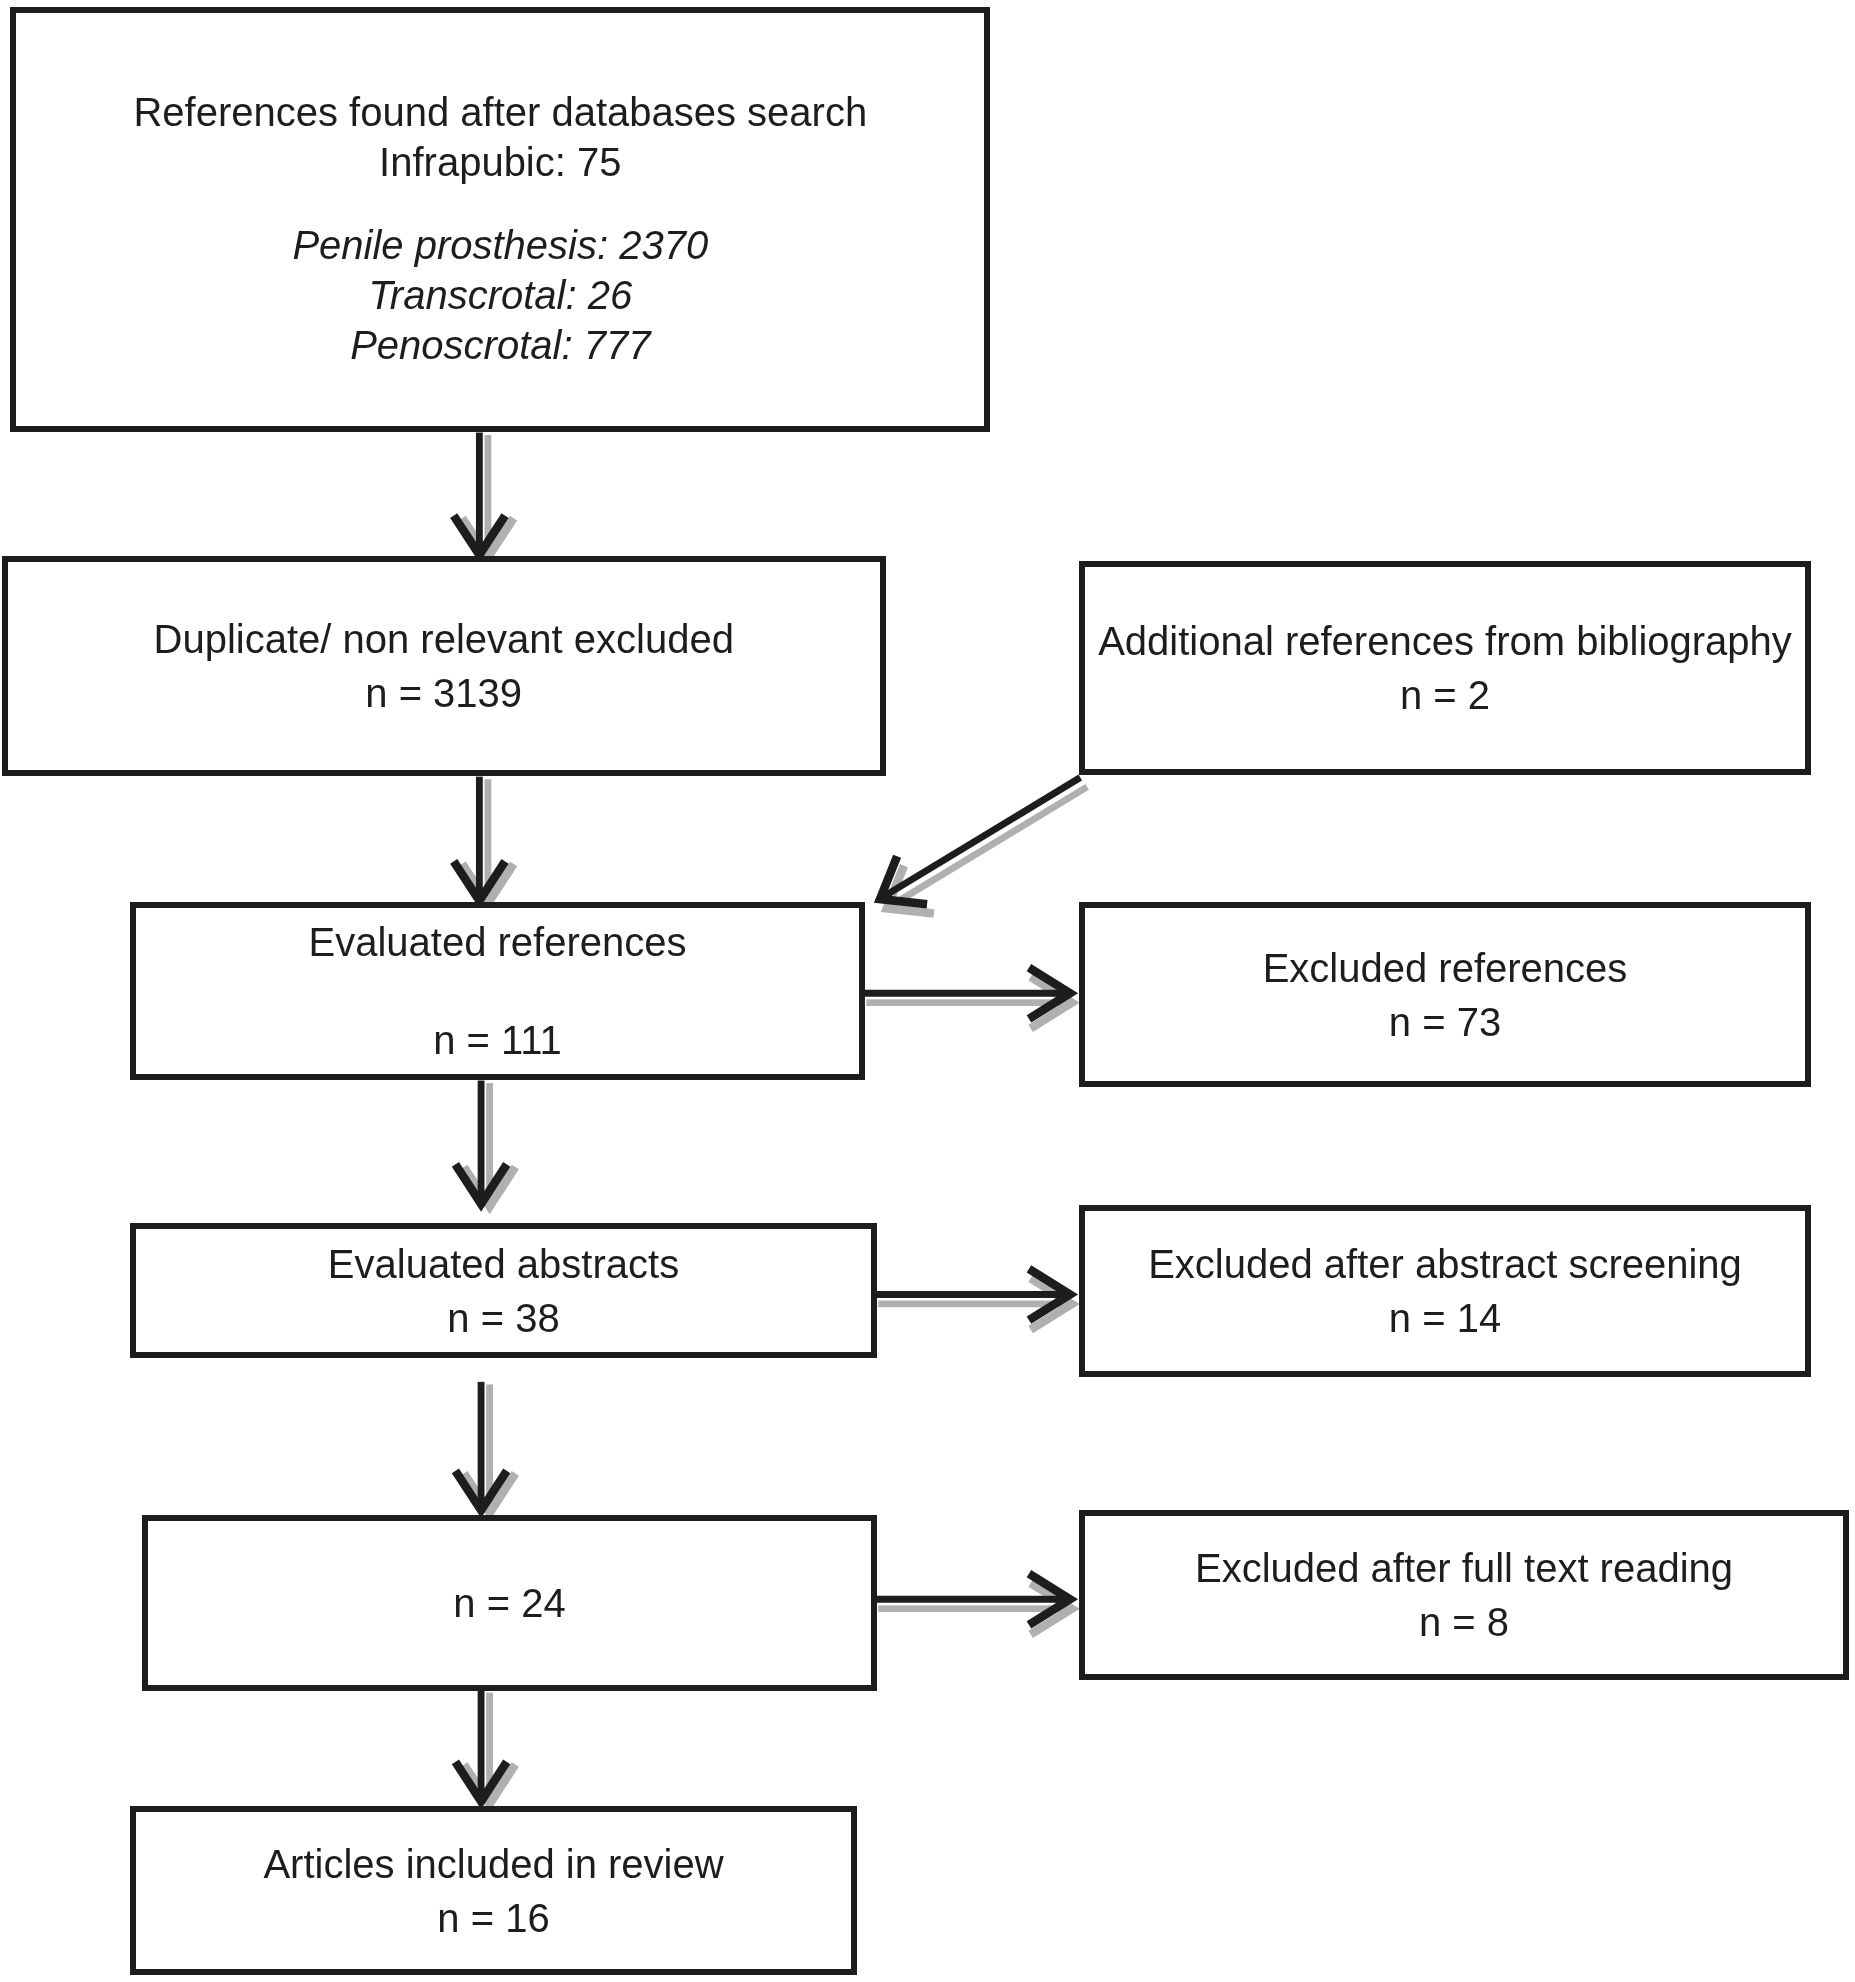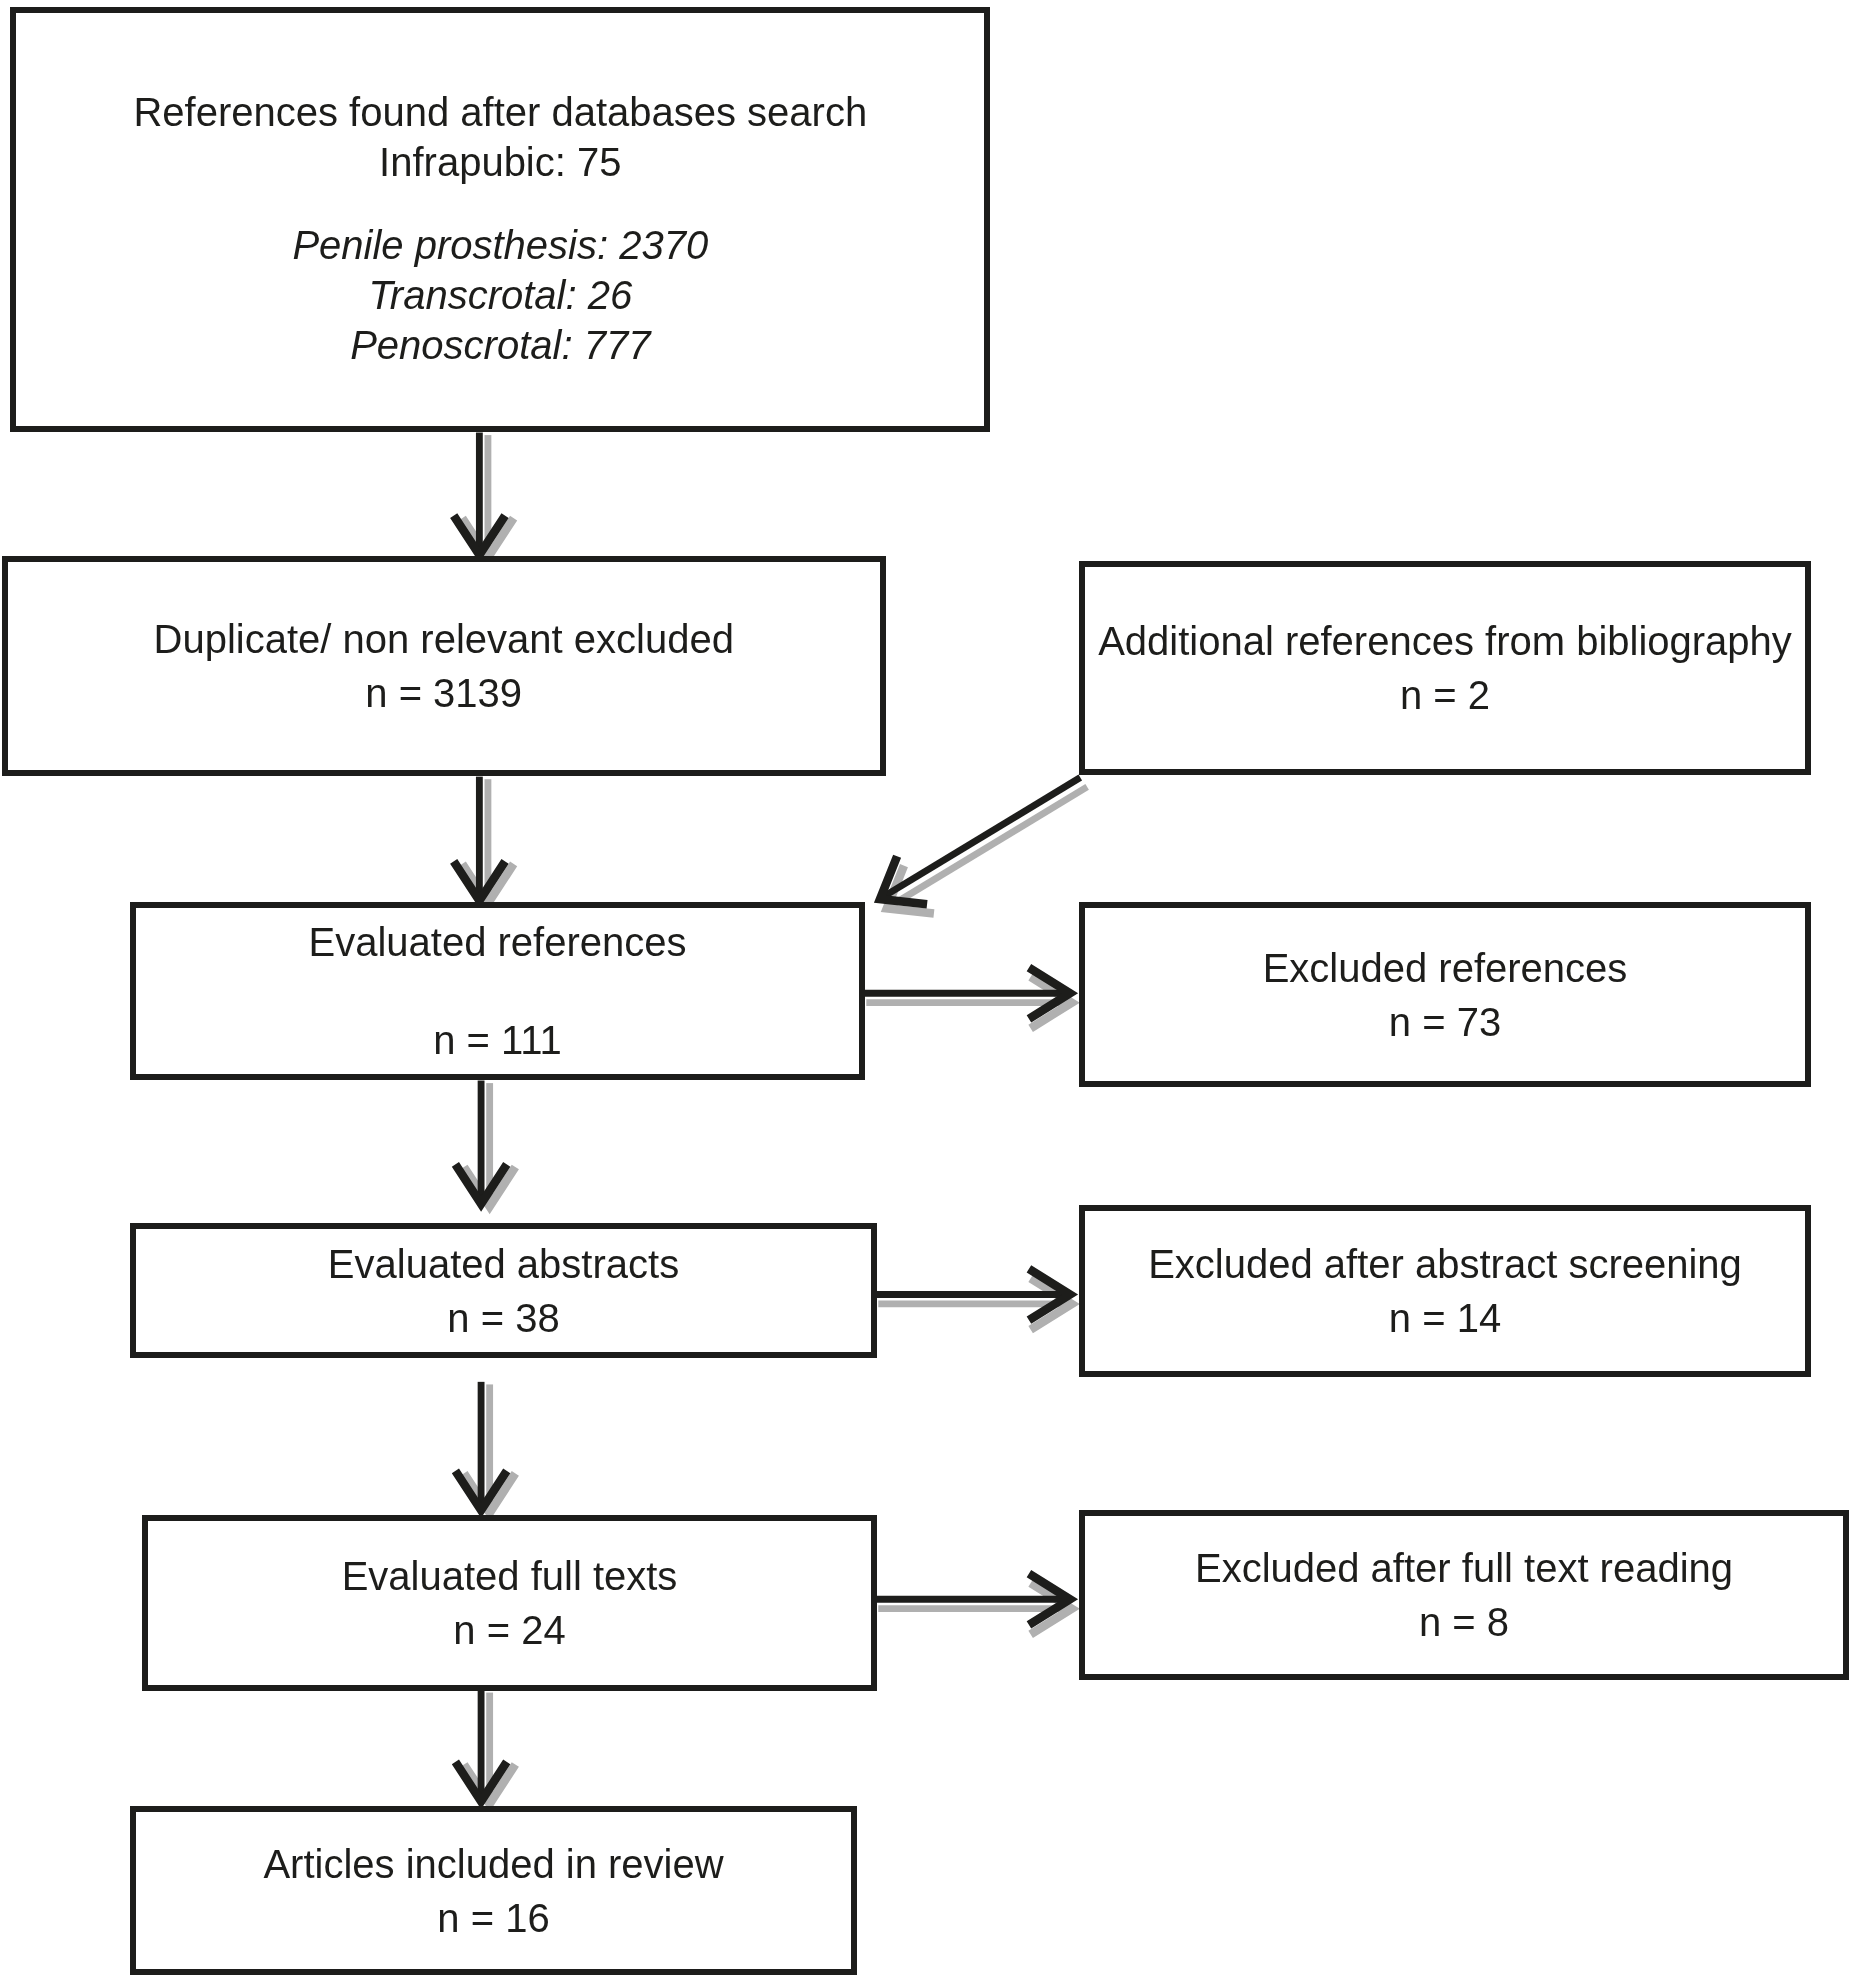--- a/index.html
+++ b/index.html
@@ -192,21 +192,20 @@
     <div>Evaluated abstracts</div>
     <div>n = 38</div>
   </div>
 
   <div class="node" style="left:1079px; top:1205px; width:732px; height:172px;">
     <div>Excluded after abstract screening</div>
     <div>n = 14</div>
   </div>
 
   <div class="node" style="left:142px; top:1515px; width:735px; height:176px;">
-    <div>Evaluated full texts</div>
     <div>n = 24</div>
   </div>
 
   <div class="node" style="left:1079px; top:1510px; width:770px; height:170px;">
     <div>Excluded after full text reading</div>
     <div>n = 8</div>
   </div>
 
   <div class="node" style="left:130px; top:1806px; width:727px; height:169px;">
     <div>Articles included in review</div>

